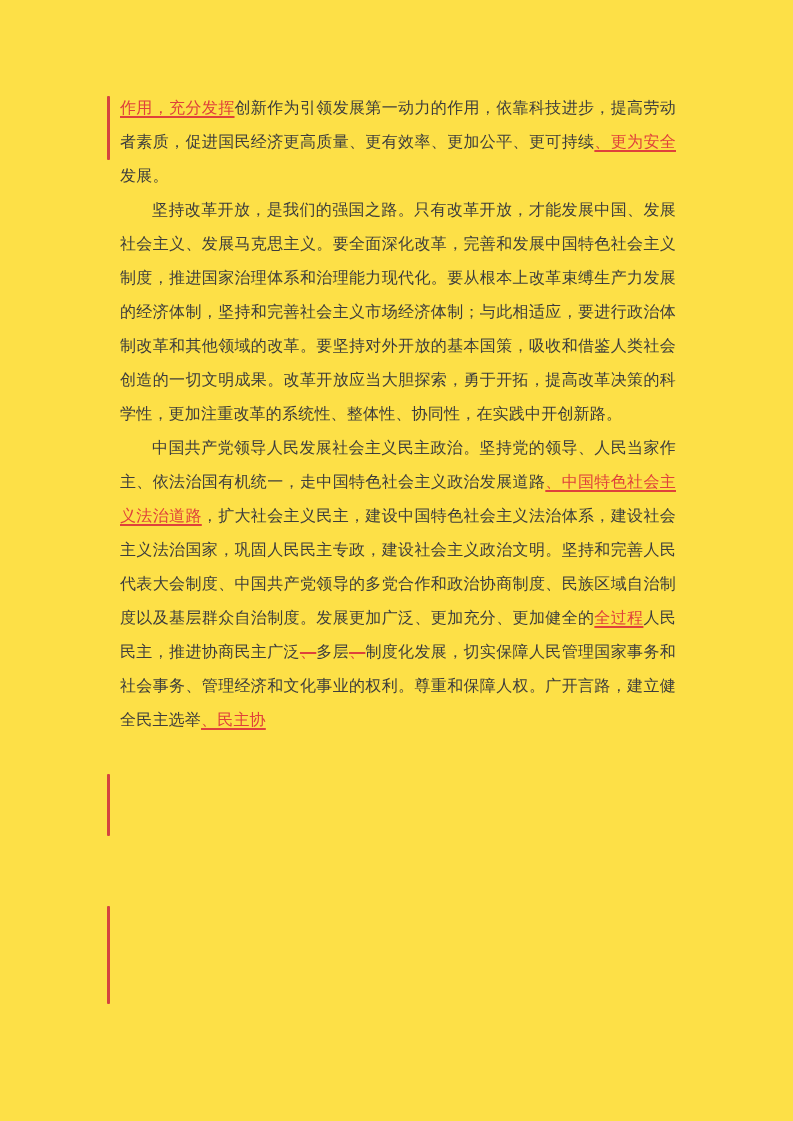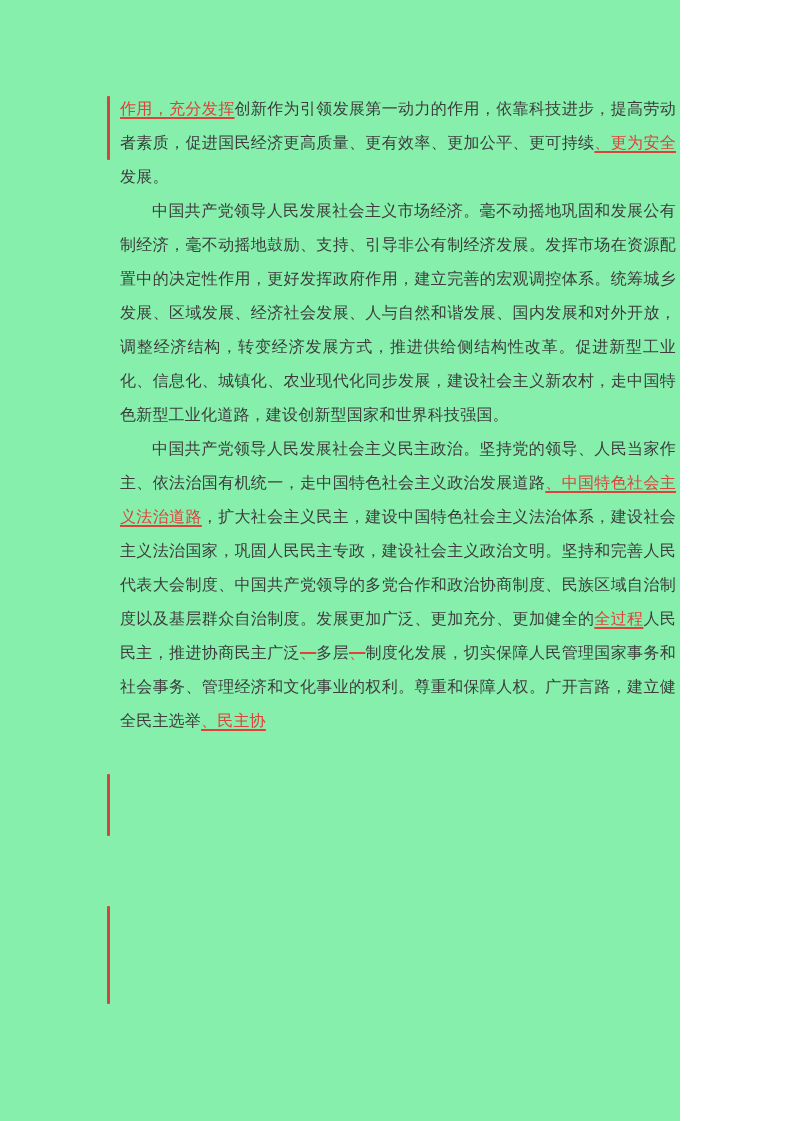--- a/index.html
+++ b/index.html
@@ -5,24 +5,24 @@
   html, body {
     margin: 0;
     padding: 0;
     width: 793px;
     height: 1121px;
     background: #ffffff;
     overflow: hidden;
   }
   .page {
     position: relative;
-    width: 680px;
+    width: 793px;
     height: 1121px;
-    background: #86efac;
-    font-family: Liberation Sans, sans-serif;
+    background: #fde047;
+    font-family: Liberation Mono, monospace;
   }
   .doc {
     position: absolute;
     left: 120px;
     top: 92px;
     width: 556px;
     font-size: 16px;
     line-height: 34px;
     text-align: justify;
     color: #3d3d3d;
@@ -51,19 +51,19 @@
     background: #d5453f;
     border-radius: 1px;
   }
 </style>
 </head>
 <body>
 
 <div class="page">
   <div class="doc">
       <p class="para"><span class="run-insert">作用，充分发挥</span><span class="run-normal">创新作为引领发展第一动力的作用，依靠科技进步，提高劳动者素质，促进国民经济更高质量、更有效率、更加公平、更可持续</span><span class="run-insert">、更为安全</span><span class="run-normal">发展。</span></p>
-      <p class="para indent"><span class="run-normal">中国共产党领导人民发展社会主义市场经济。毫不动摇地巩固和发展公有制经济，毫不动摇地鼓励、支持、引导非公有制经济发展。发挥市场在资源配置中的决定性作用，更好发挥政府作用，建立完善的宏观调控体系。统筹城乡发展、区域发展、经济社会发展、人与自然和谐发展、国内发展和对外开放，调整经济结构，转变经济发展方式，推进供给侧结构性改革。促进新型工业化、信息化、城镇化、农业现代化同步发展，建设社会主义新农村，走中国特色新型工业化道路，建设创新型国家和世界科技强国。</span></p>
+      <p class="para indent"><span class="run-normal">坚持改革开放，是我们的强国之路。只有改革开放，才能发展中国、发展社会主义、发展马克思主义。要全面深化改革，完善和发展中国特色社会主义制度，推进国家治理体系和治理能力现代化。要从根本上改革束缚生产力发展的经济体制，坚持和完善社会主义市场经济体制；与此相适应，要进行政治体制改革和其他领域的改革。要坚持对外开放的基本国策，吸收和借鉴人类社会创造的一切文明成果。改革开放应当大胆探索，勇于开拓，提高改革决策的科学性，更加注重改革的系统性、整体性、协同性，在实践中开创新路。</span></p>
       <p class="para indent"><span class="run-normal">中国共产党领导人民发展社会主义民主政治。坚持党的领导、人民当家作主、依法治国有机统一，走中国特色社会主义政治发展道路</span><span class="run-insert">、中国特色社会主义法治道路</span><span class="run-normal">，扩大社会主义民主，建设中国特色社会主义法治体系，建设社会主义法治国家，巩固人民民主专政，建设社会主义政治文明。坚持和完善人民代表大会制度、中国共产党领导的多党合作和政治协商制度、民族区域自治制度以及基层群众自治制度。发展更加广泛、更加充分、更加健全的</span><span class="run-insert">全过程</span><span class="run-normal">人民民主，推进协商民主广泛</span><span class="run-delete">、</span><span class="run-normal">多层</span><span class="run-delete">、</span><span class="run-normal">制度化发展，切实保障人民管理国家事务和社会事务、管理经济和文化事业的权利。尊重和保障人权。广开言路，建立健全民主选举</span><span class="run-insert">、民主协</span></p>
     </div>
 <div class="change-bar" style="top: 96px; height: 64px;"></div>
     <div class="change-bar" style="top: 774px; height: 62px;"></div>
     <div class="change-bar" style="top: 906px; height: 98px;"></div>
   </div>
 
 </body></html>

